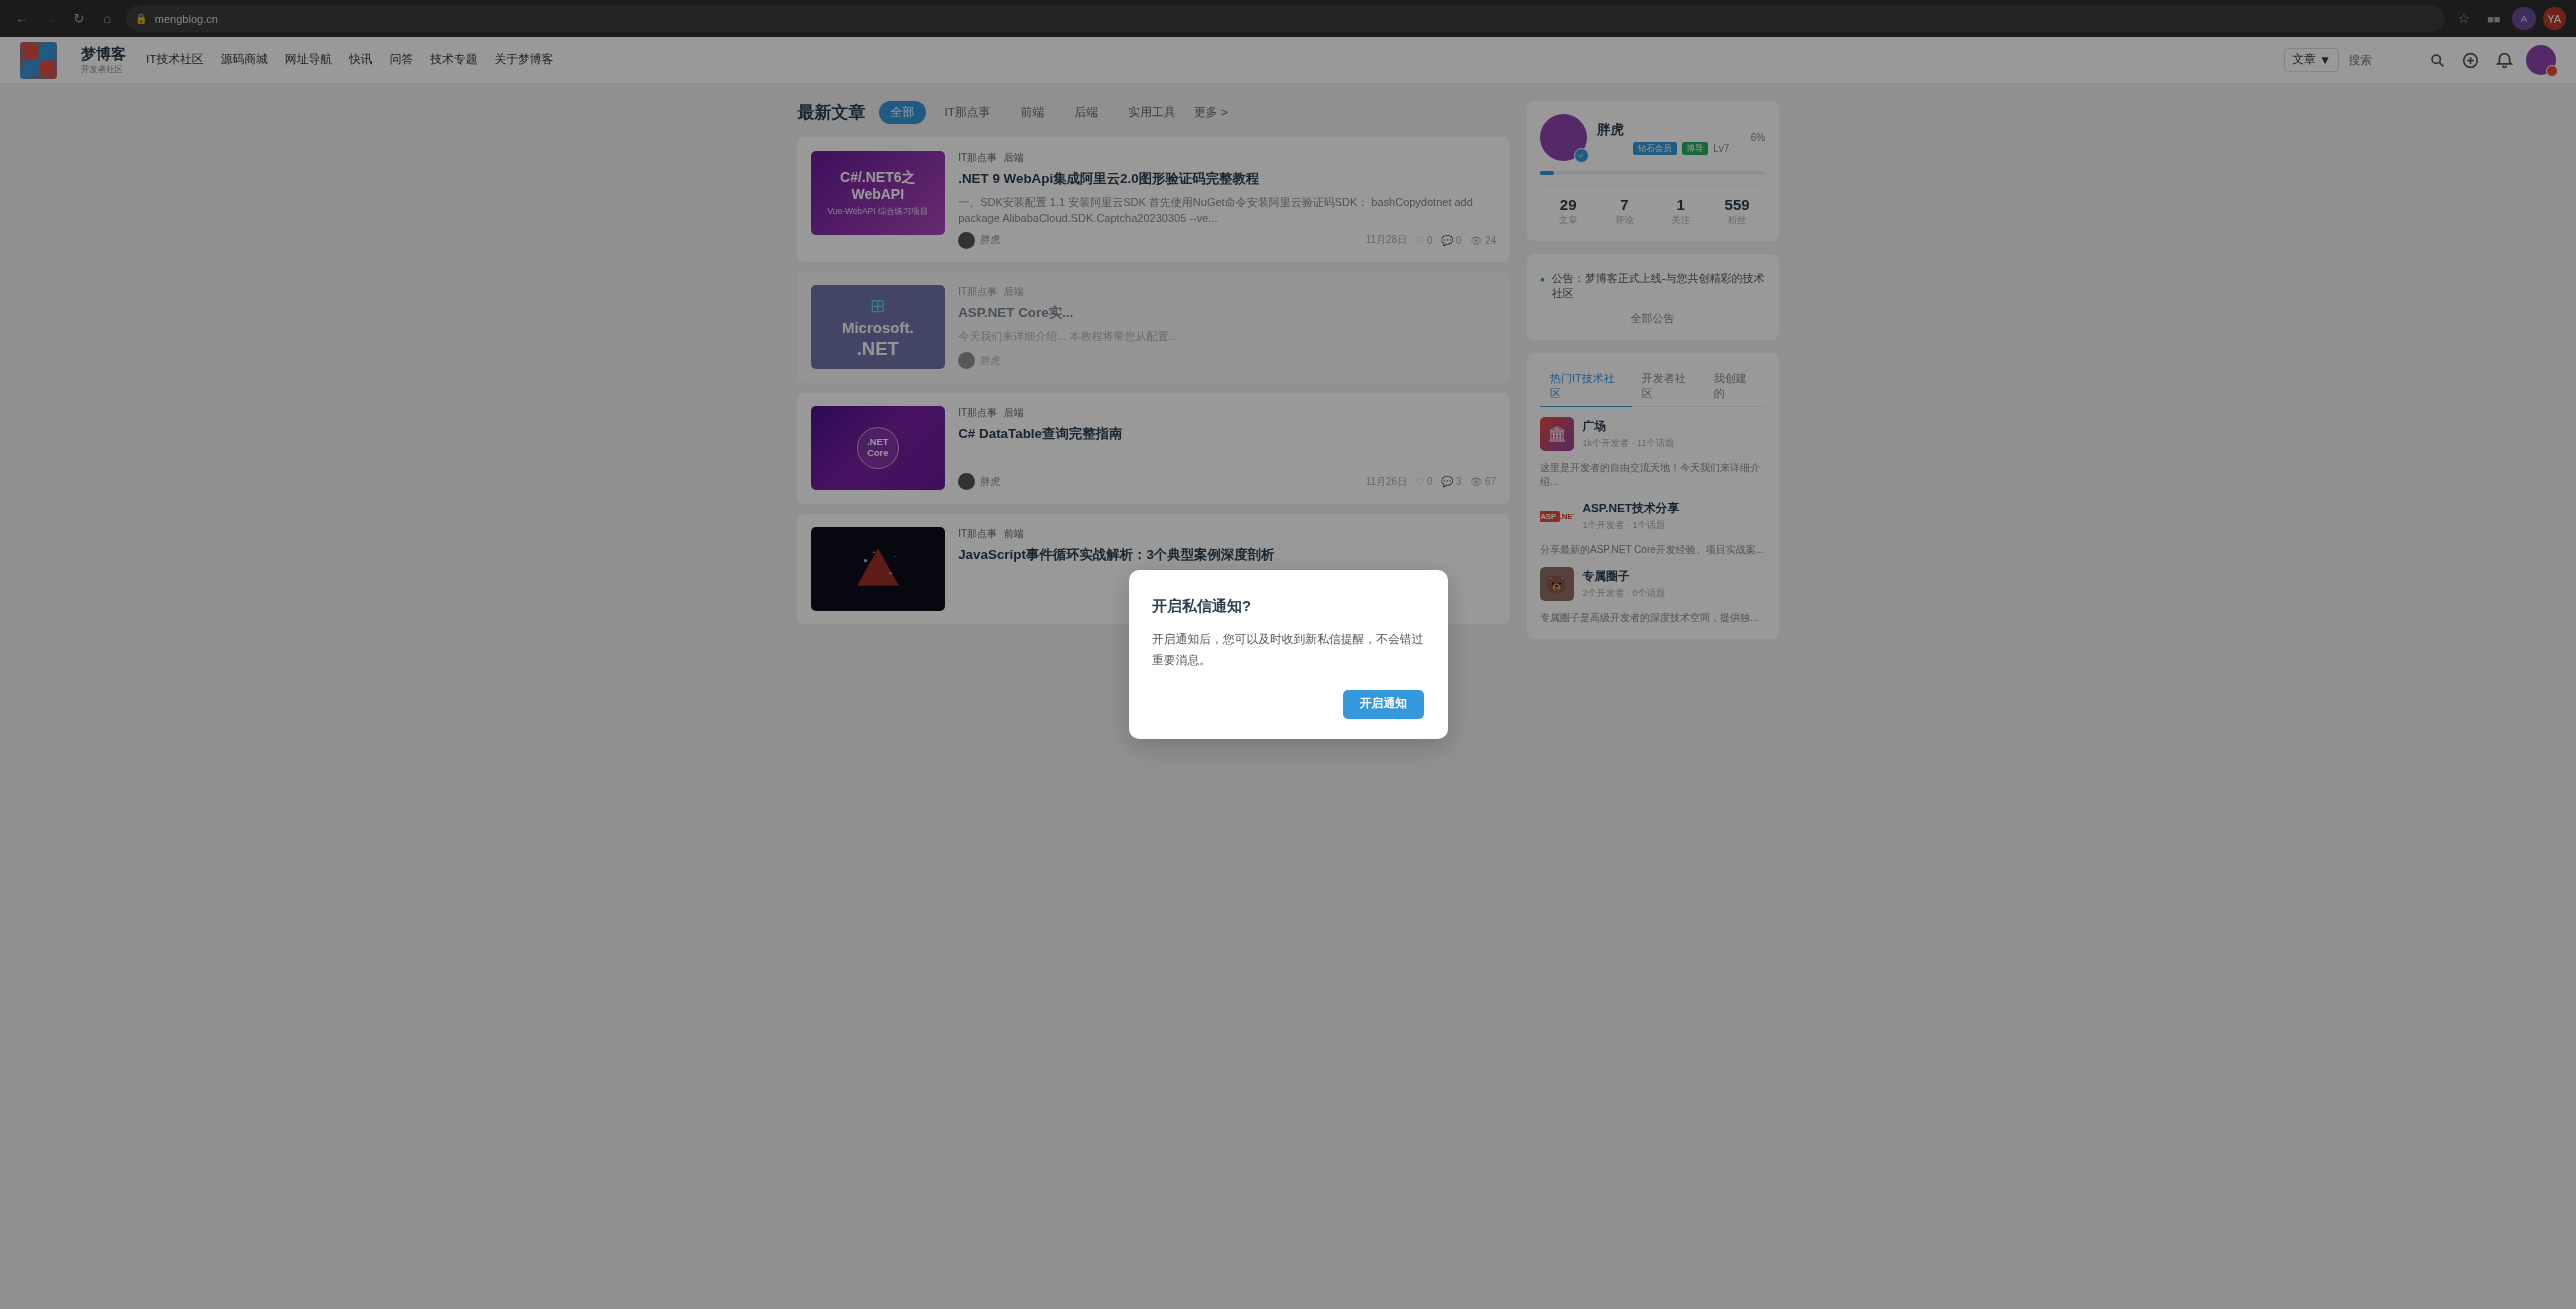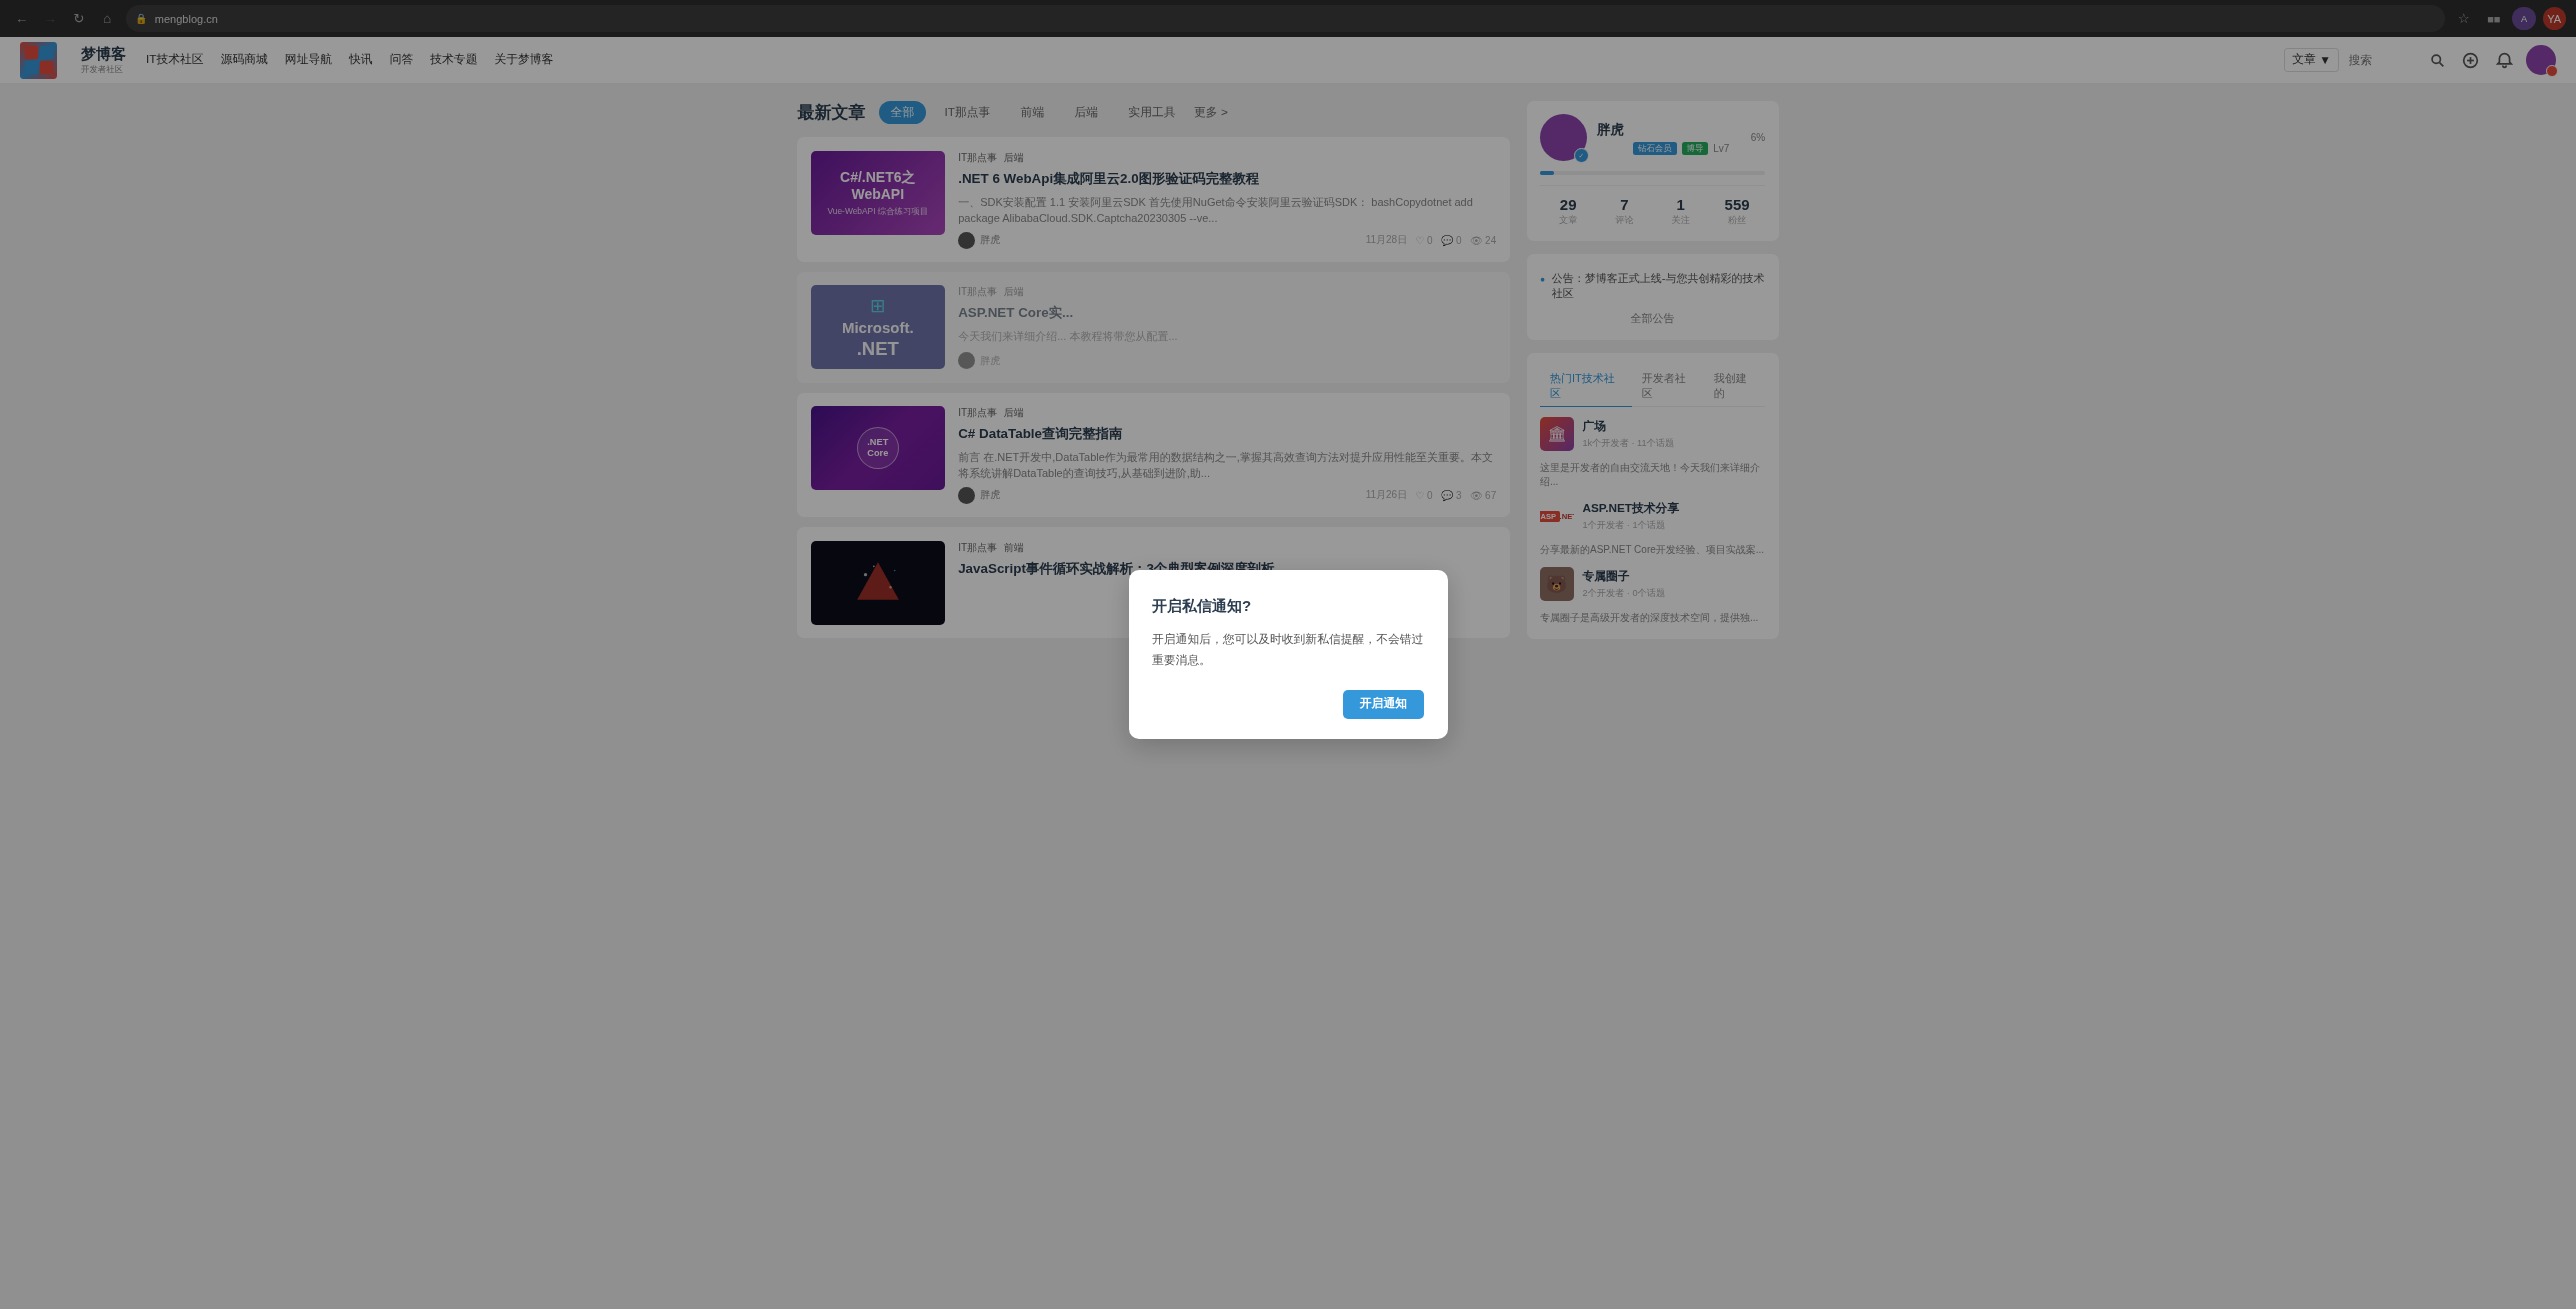--- a/index.html
+++ b/index.html
@@ -486,21 +486,21 @@
             <div class="thumb-1">
               <div class="thumb-1-title">C#/.NET6之<br>WebAPI</div>
               <div class="thumb-1-sub">Vue-WebAPI 综合练习项目</div>
             </div>
           </div>
           <div class="article-content">
             <div class="article-tags">
               <span class="article-tag">IT那点事</span>
               <span class="article-tag">后端</span>
             </div>
-            <div class="article-title">.NET 6 WebApi集成阿里云2.0图形验证码完整教程</div>
+            <div class="article-title">.NET 9 WebApi集成阿里云2.0图形验证码完整教程</div>
             <div class="article-excerpt">一、SDK安装配置 1.1 安装阿里云SDK 首先使用NuGet命令安装阿里云验证码SDK： bashCopydotnet add package AlibabaCloud.SDK.Captcha20230305 --ve...</div>
             <div class="article-footer">
               <div class="author-info">
                 <div class="author-avatar">
                   <svg width="13.4" height="13.4" viewBox="0 0 16 16">
                       <circle cx="8" cy="8" r="8" fill="#555"></circle>
                     </svg>
                 </div>
                 <span>胖虎</span>
               </div>
@@ -545,21 +545,20 @@
             <div class="thumb-3">
               <div class="thumb-3-circle">.NET<br>Core</div>
             </div>
           </div>
           <div class="article-content">
             <div class="article-tags">
               <span class="article-tag">IT那点事</span>
               <span class="article-tag">后端</span>
             </div>
             <div class="article-title">C# DataTable查询完整指南</div>
-            <div class="article-excerpt">前言 在.NET开发中,DataTable作为最常用的数据结构之一,掌握其高效查询方法对提升应用性能至关重要。本文将系统讲解DataTable的查询技巧,从基础到进阶,助...</div>
             <div class="article-footer">
               <div class="author-info">
                 <div class="author-avatar"></div>
                 <span>胖虎</span>
               </div>
               <div class="article-meta">
                 <span class="article-date">11月26日</span>
                 <span class="meta-item">♡ <span>0</span></span>
                 <span class="meta-item">💬 <span>3</span></span>
                 <span class="meta-item">👁 <span>67</span></span>

